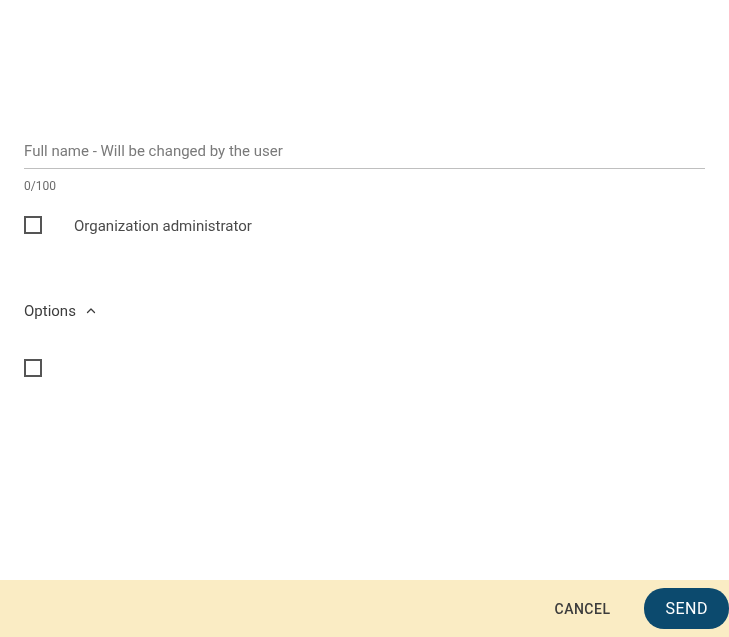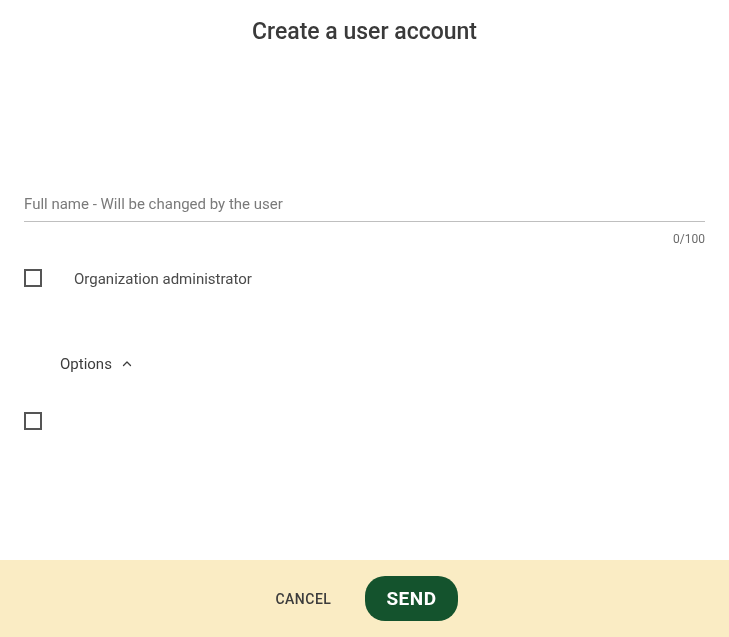--- a/index.html
+++ b/index.html
@@ -43,21 +43,20 @@
       font-size: 15px;
       font-family: inherit;
       outline: none;
       background: transparent;
       color: #3c3c3c;
     }
     .text-input::placeholder {
       color: #7a7a7a;
     }
     .char-counter {
-      text-align: right;
       font-size: 12px;
       color: #6b6b6b;
       padding-top: 4px;
       padding-bottom: 2px;
     }
     .options-group {
       margin-top: 12px;
     }
     .option-row {
       display: flex;
@@ -93,76 +92,74 @@
       align-items: center;
       gap: 6px;
       margin-top: 56px;
       margin-bottom: 30px;
       cursor: pointer;
       user-select: none;
     }
     .section-header-label {
       font-size: 15px;
       color: #3c3c3c;
-      margin-left: 36px;
     }
     .chevron-icon {
       width: 18px;
       height: 18px;
       display: flex;
       align-items: center;
       justify-content: center;
     }
     .text-input-wrapper.secondary {
       margin-bottom: 28px;
     }
     .option-row.multiline .option-label {
       padding-right: 4px;
     }
     .bottom-bar {
       position: absolute;
       left: 0;
       right: 0;
       bottom: 0;
-      height: 77px;
+      height: 57px;
       background: #faecc4;
       display: flex;
       align-items: center;
-      justify-content: center;
+      justify-content: flex-end;
       gap: 30px;
     }
     .btn-cancel {
       background: transparent;
       border: none;
       font-size: 14px;
       font-weight: 500;
       letter-spacing: 0.5px;
       color: #3c3c3c;
       cursor: pointer;
       font-family: inherit;
       padding: 10px 4px;
     }
     .btn-send {
-      background: #14532d;
+      background: #0c4a6e;
       border: none;
       border-radius: 20px;
-      font-size: 19px;
-      font-weight: 700;
+      font-size: 16px;
+      font-weight: 400;
       letter-spacing: 0.5px;
       color: #ffffff;
       cursor: pointer;
       font-family: inherit;
       padding: 11px 21px;
     }
   </style>
 </head>
 <body>
 
 <div class="container">
-  <h1 class="page-title">Create a user account</h1>
 
   <div class="spacer-large"></div>
 
   <div class="text-input-wrapper">
     <input type="text" class="text-input" placeholder="Full name - Will be changed by the user" style="">
   </div>
   <div class="char-counter">0/100</div>
 
   <div class="options-group">
     <div class="option-row">

